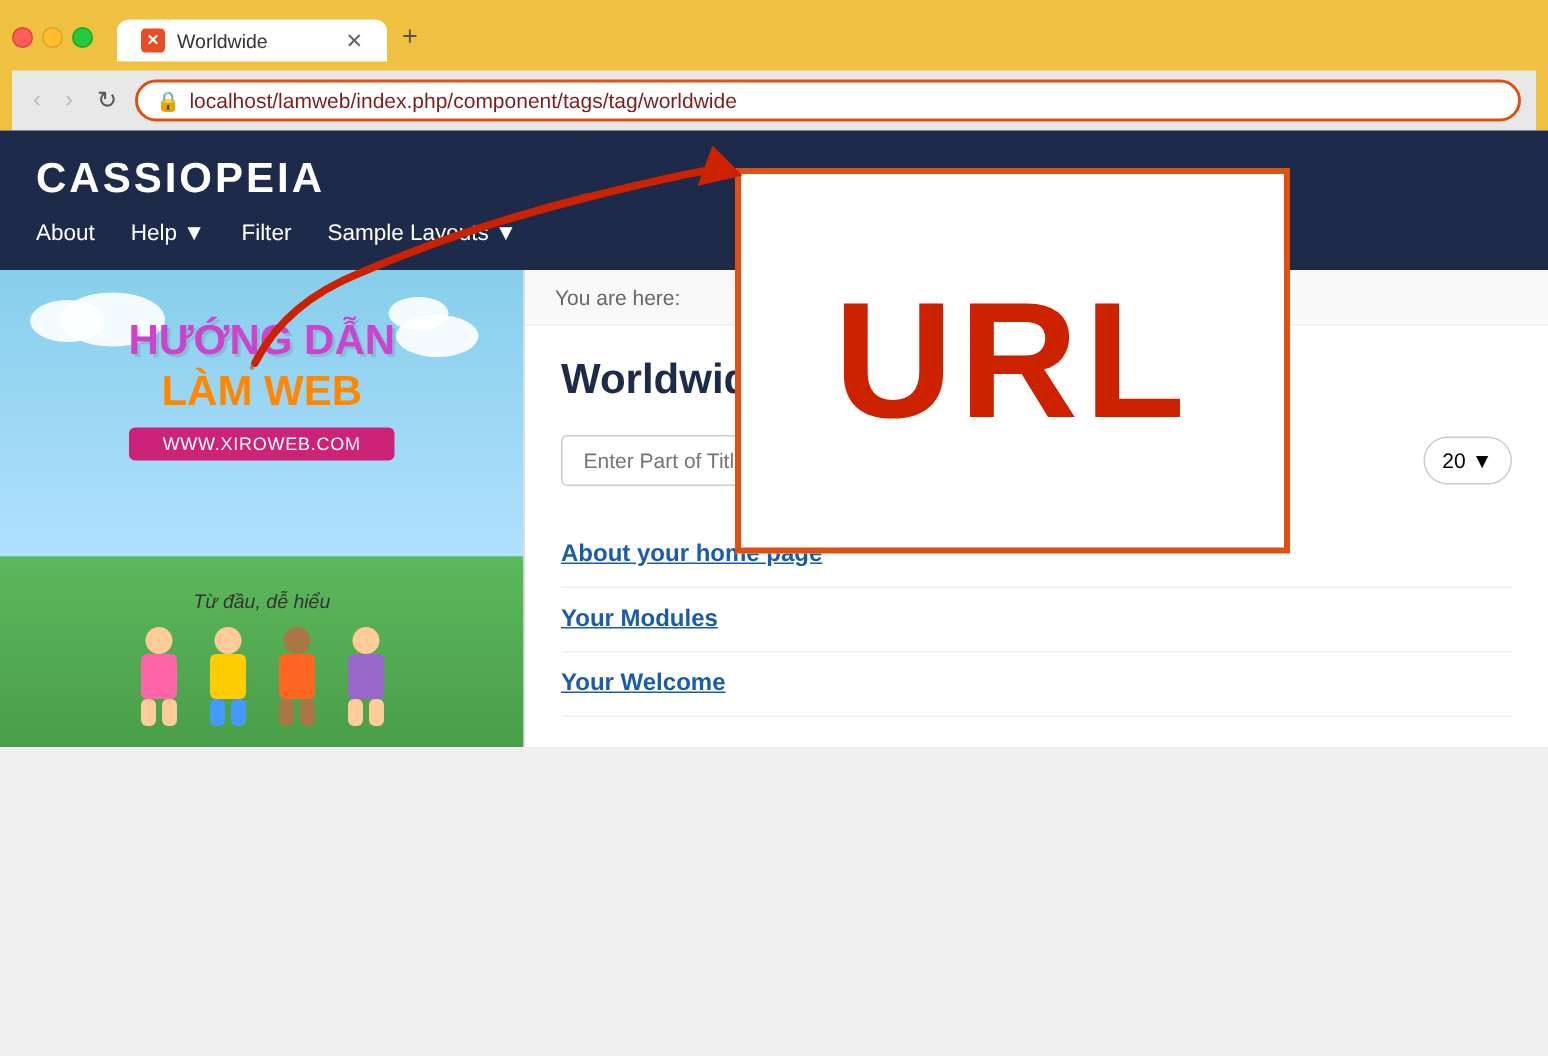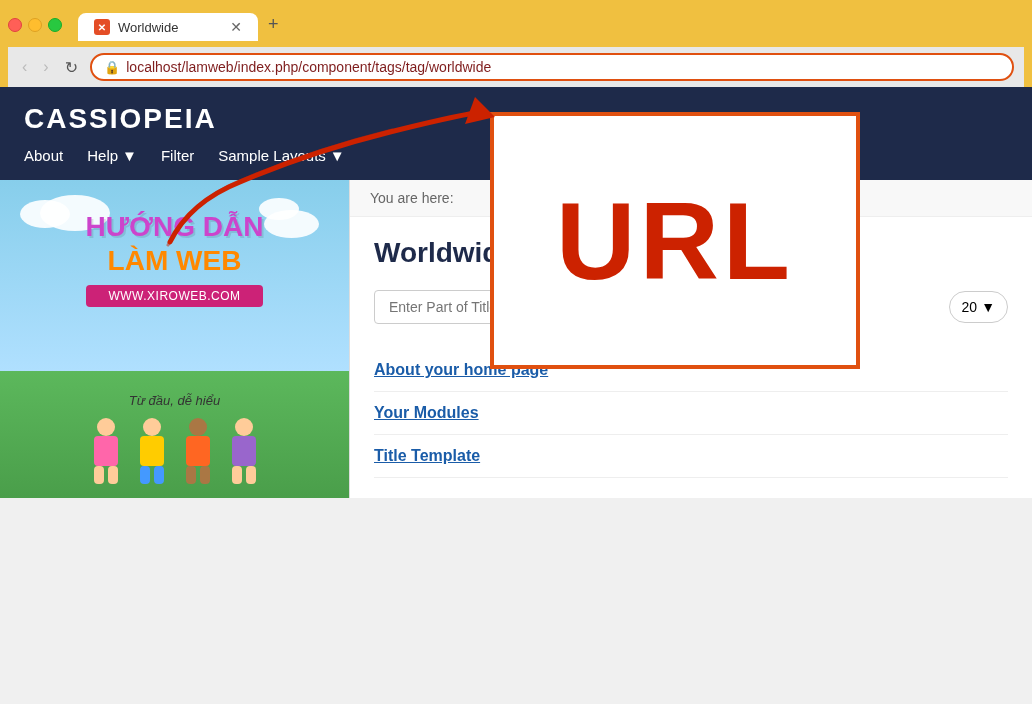--- a/index.html
+++ b/index.html
@@ -457,21 +457,21 @@
         </div>
 
         <ul class="article-list">
           <li class="article-item">
             <a class="article-link">About your home page</a>
           </li>
           <li class="article-item">
             <a class="article-link">Your Modules</a>
           </li>
           <li class="article-item">
-            <a class="article-link">Title Template</a>
+            <a class="article-link">Your Welcome</a>
           </li>
         </ul>
       </div>
     </div>
   </div>
 
   <div class="url-big-box">
     <span class="url-big-text">URL</span>
   </div>
 

